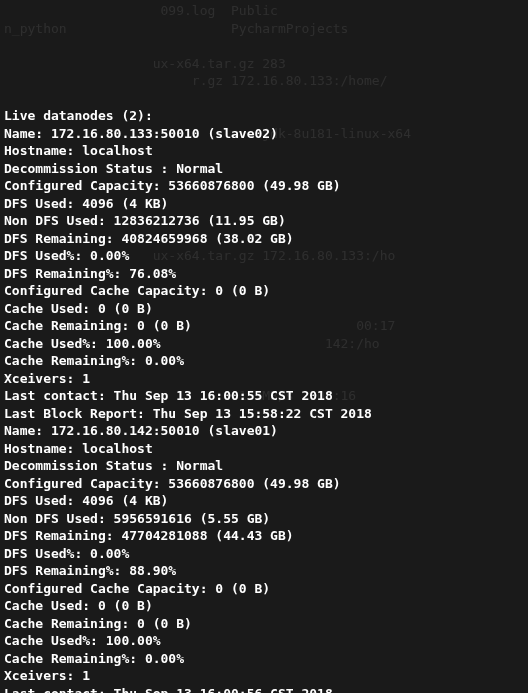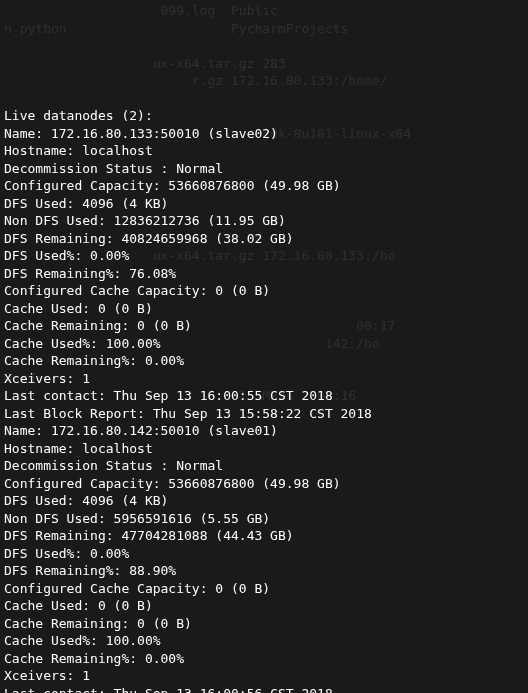--- a/index.html
+++ b/index.html
@@ -27,21 +27,21 @@
     left: 4px;
     color: rgba(255,255,255,0.09);
     pointer-events: none;
     white-space: pre;
     z-index: 0;
   }
   .fg {
     position: relative;
     z-index: 1;
   }
-  .line { display: block; }
+  .line { display: block; font-weight: bold; }
 </style>
 </head>
 <body>
 
 
 
 <div class="ghost" id="ghost">                    099.log  Public
 n_python                     PycharmProjects
 
                    ux-x64.tar.gz 283

